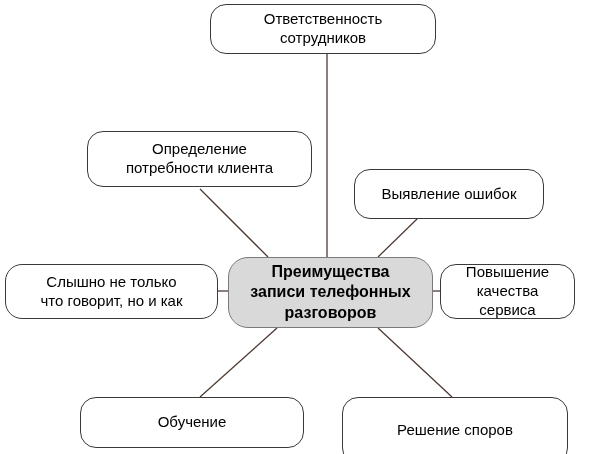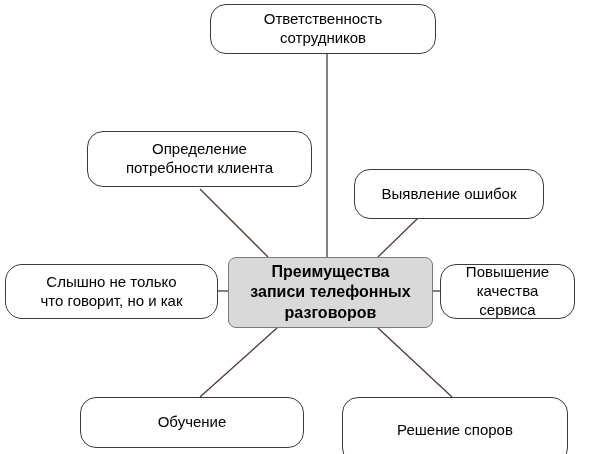--- a/index.html
+++ b/index.html
@@ -34,21 +34,21 @@
     text-align: center;
     font-size: 15px;
     line-height: 1.25;
     color: #000000;
     white-space: pre-line;
     padding: 2px 6px;
   }
   .node--center {
     background: #d9d9d9;
     border: 1.3px solid #7a7a7a;
-    border-radius: 8px;
+    border-radius: 20px;
     font-size: 16px;
     font-weight: bold;
     line-height: 1.28;
   }
   .node--top          { left: 210px; top: 4px;   width: 226px; height: 50px; }
   .node--upper-left   { left: 87px;  top: 131px; width: 225px; height: 56px; }
   .node--upper-right  { left: 354px; top: 131px; width: 190px; height: 50px; margin-top: 38px; }
   .node--left         { left: 5px;   top: 264px; width: 213px; height: 55px; border-radius: 17px; }
   .node--center       { left: 228px; top: 257px; width: 205px; height: 71px; }
   .node--right        { left: 440px; top: 264px; width: 135px; height: 55px; }

